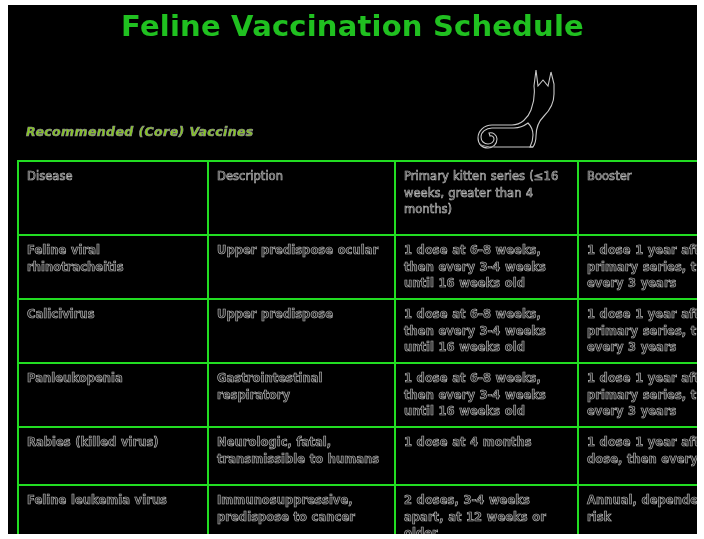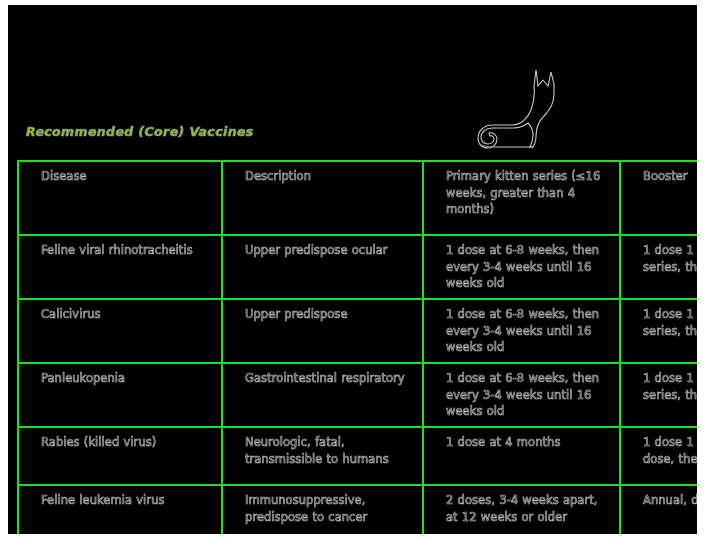--- a/index.html
+++ b/index.html
@@ -69,48 +69,50 @@
     left: 9px;
     top: 155px;
     width: 673px;
     border-collapse: collapse;
     table-layout: fixed;
   }
   #vaccine-table td {
     border: 2px solid #22dd22;
     background: #000000;
     vertical-align: top;
-    padding: 6px 7px 4px 22px;
+    padding: 6px 7px 4px 8px;
     font-family: "DejaVu Sans", sans-serif;
     font-size: 11.5px;
     line-height: 1.45;
     color: #1c1c1c;
     -webkit-text-stroke: 0.65px #b8b8b8;
     letter-spacing: 0.05px;
     word-spacing: 0.5px;
   }
   #vaccine-table tr.header-row td {
     height: 62px;
   }
   #vaccine-table tr.data-row td {
     height: 52px;
+    font-weight: bold;
   }
   #vaccine-table tr.data-row.short td {
     height: 46px;
   }
   .col-disease     { width: 173px; }
   .col-description { width: 170px; }
   .col-primary     { width: 166px; }
   .col-booster     { width: 164px; }
 </style>
 </head>
 <body>
 
 <div id="slide">
 
+  <div id="slide-title">Feline Vaccination Schedule</div>
 
   <div id="slide-subtitle">Recommended (Core) Vaccines</div>
 
   <div id="cat-graphic">
     <svg viewBox="0 0 112 96" width="112" height="96" aria-hidden="true">
       <path d="M72 10 L74 26 L79 20 L84 26 L87 12 L90 24 L90 34
                C90 43 86 50 80 56
                C75 61 72 68 72 76
                C72 80 71 84 69 87
                L66 87

